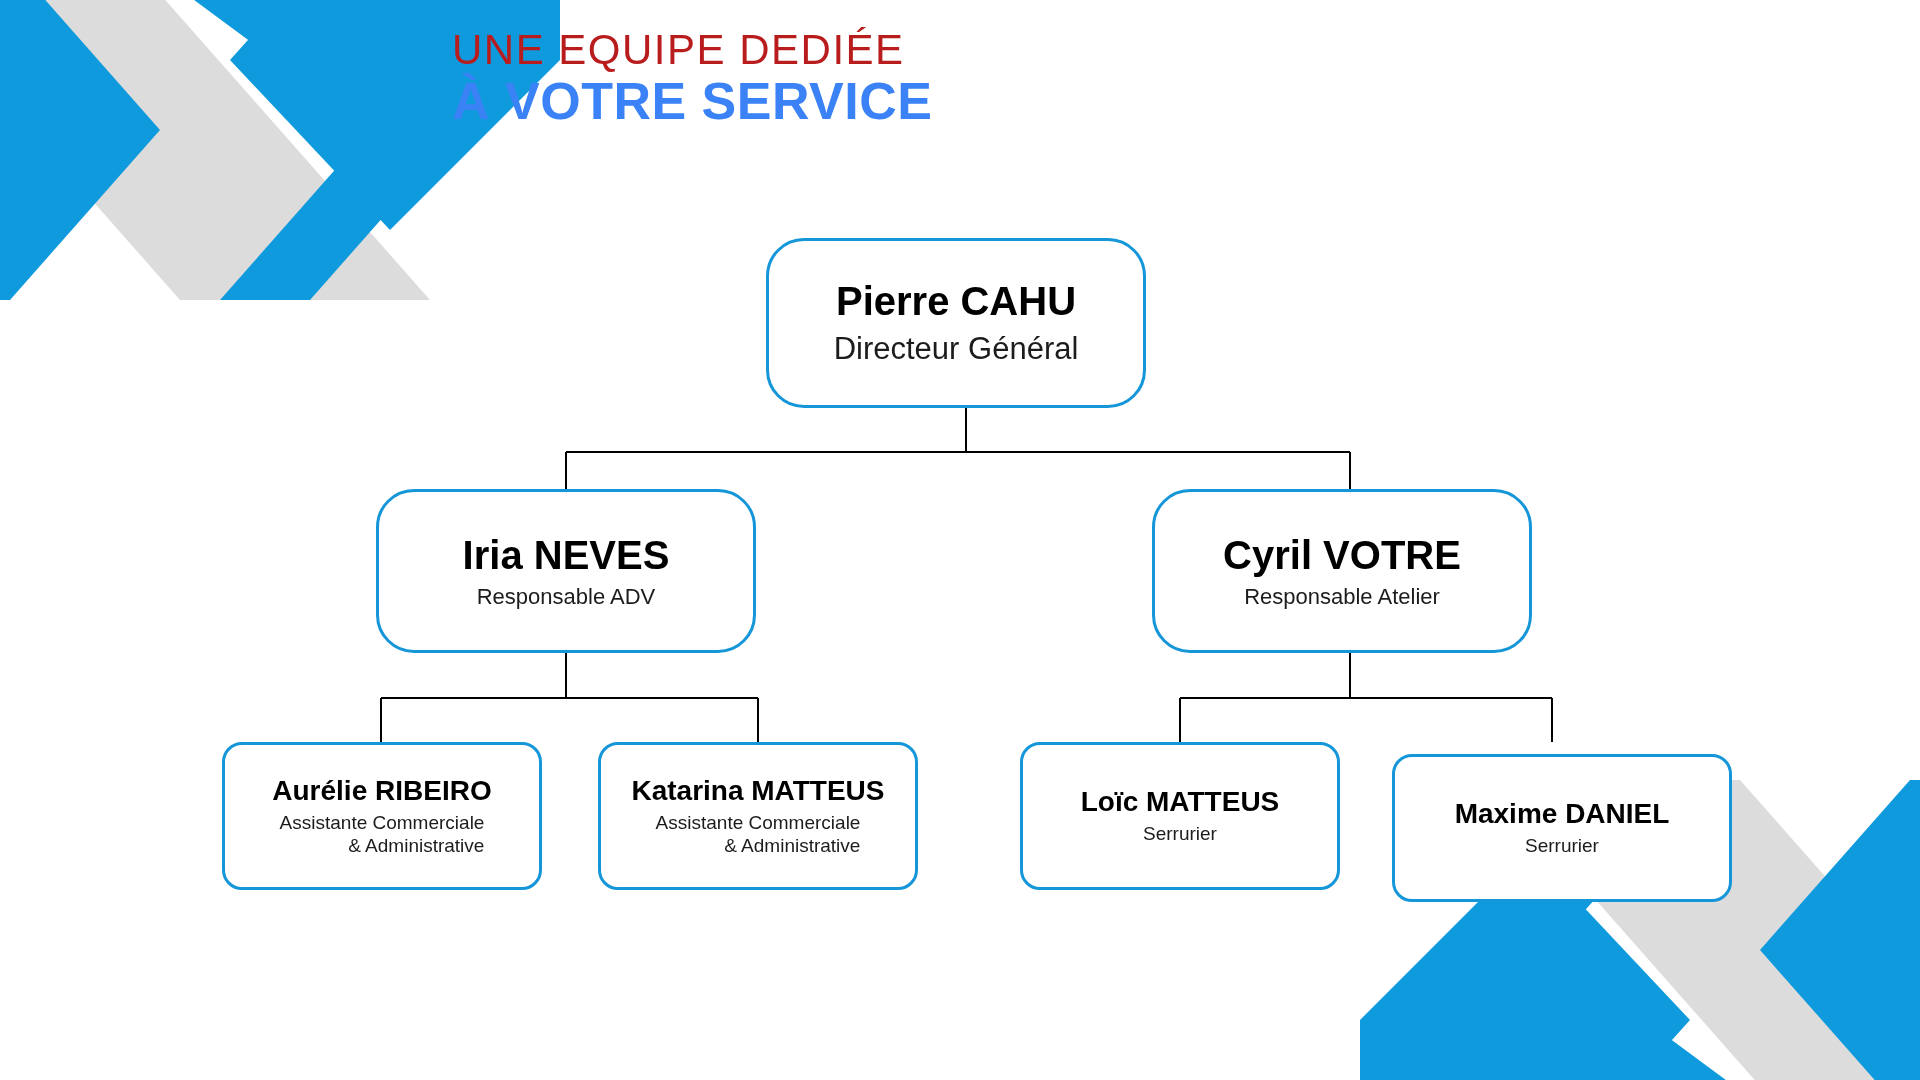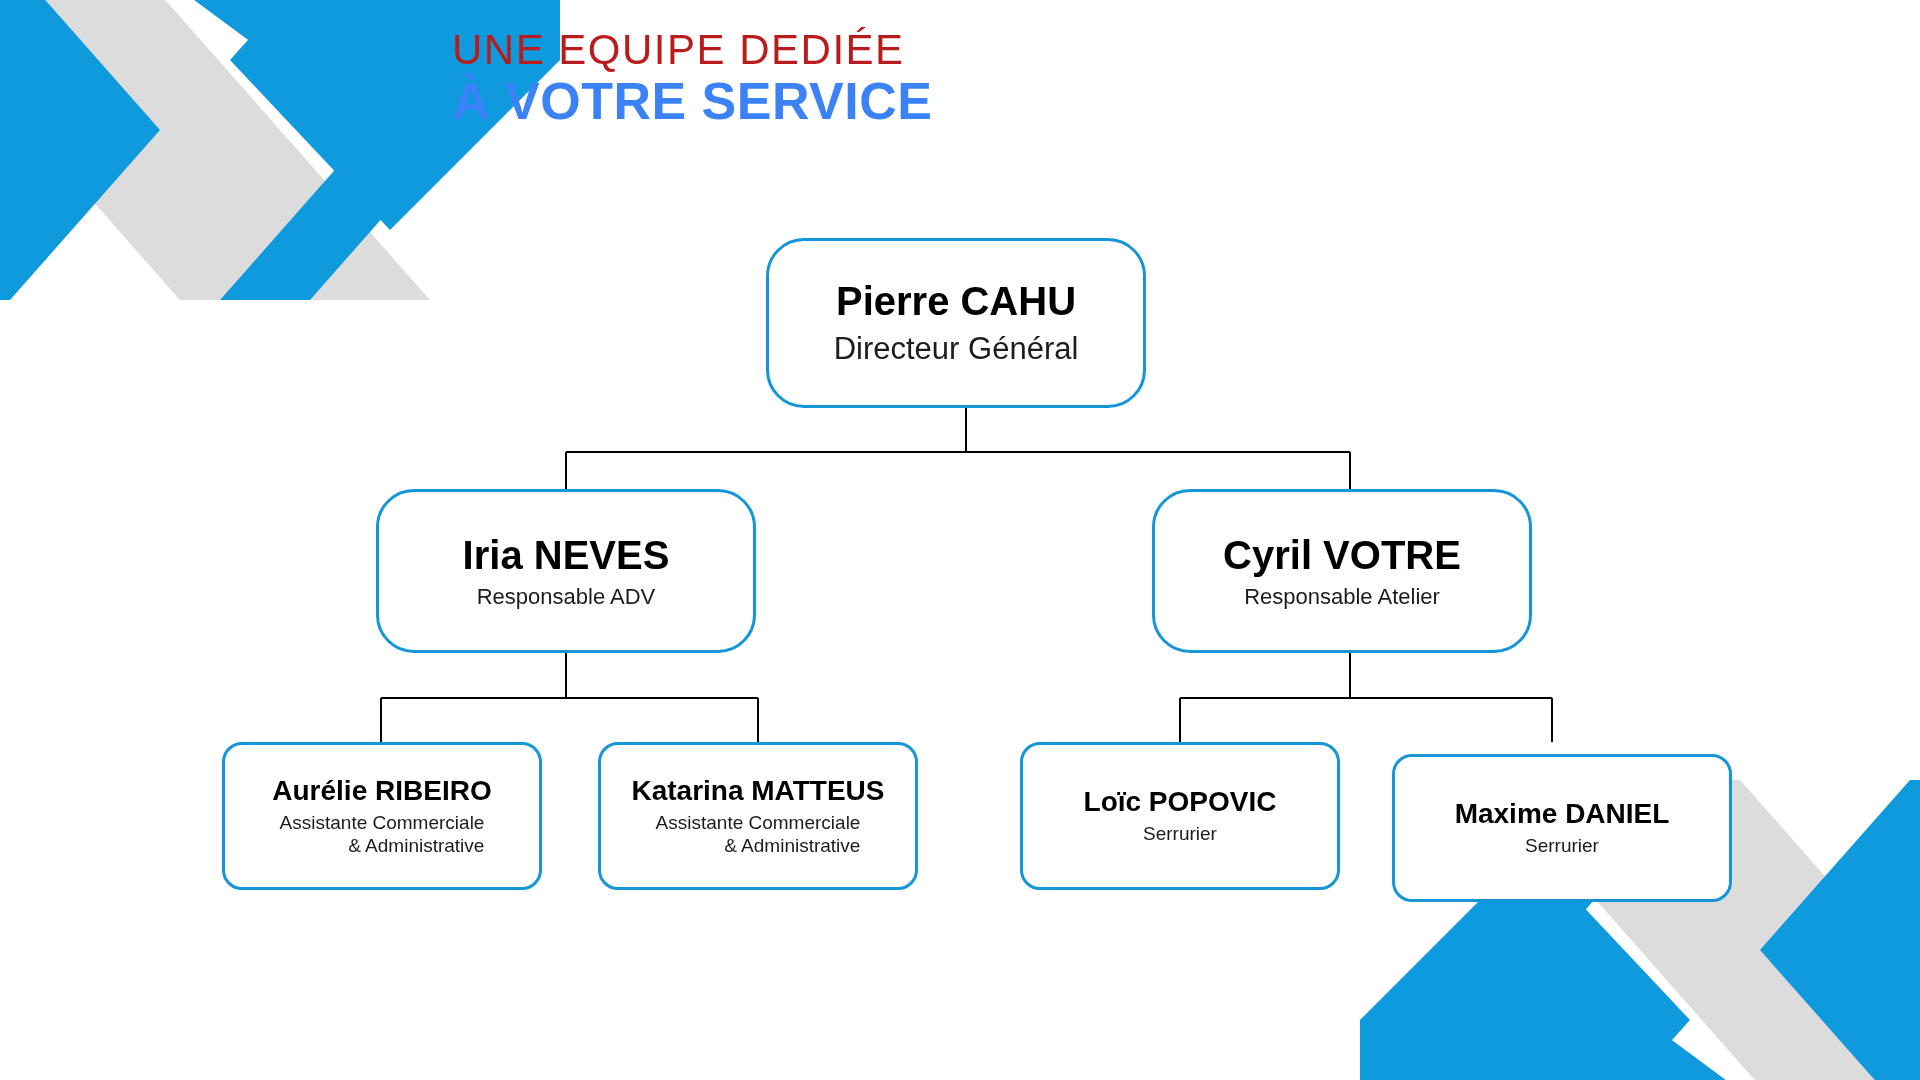--- a/index.html
+++ b/index.html
@@ -186,21 +186,21 @@
 
   <div class="node level-3" style="left:598px; top:742px; width:320px; height:148px;">
     <div class="node-name">Katarina MATTEUS</div>
     <div class="node-role">
       <span class="role-line">Assistante Commerciale</span>
       <span class="role-line">&amp; Administrative</span>
     </div>
   </div>
 
   <div class="node level-3" style="left:1020px; top:742px; width:320px; height:148px;">
-    <div class="node-name">Loïc POPOVIC</div>
+    <div class="node-name">Loïc MATTEUS</div>
     <div class="node-role">
       <span class="role-line">Serrurier</span>
       <span class="role-line"></span>
     </div>
   </div>
 
   <div class="node level-3" style="left:1392px; top:754px; width:340px; height:148px;">
     <div class="node-name">Maxime DANIEL</div>
     <div class="node-role">
       <span class="role-line">Serrurier</span>

